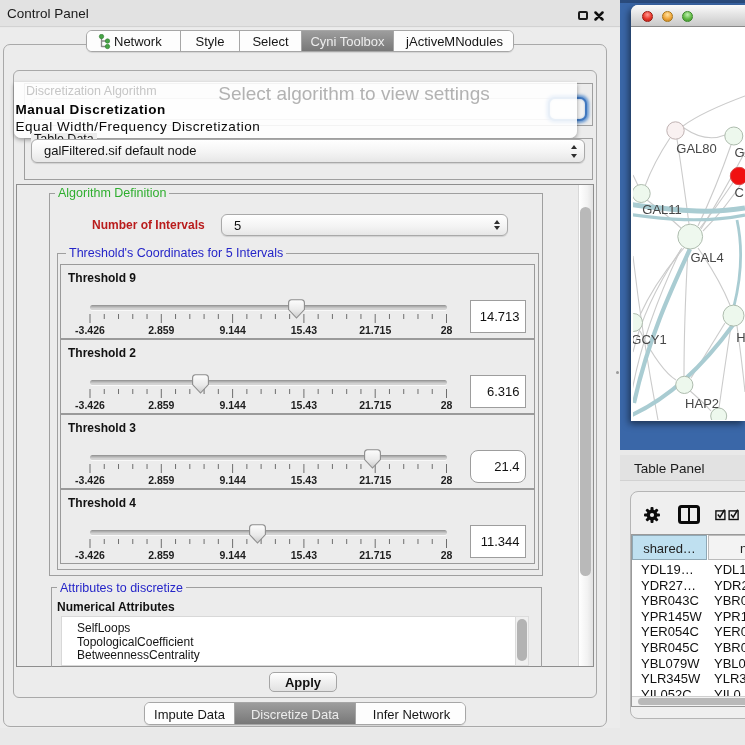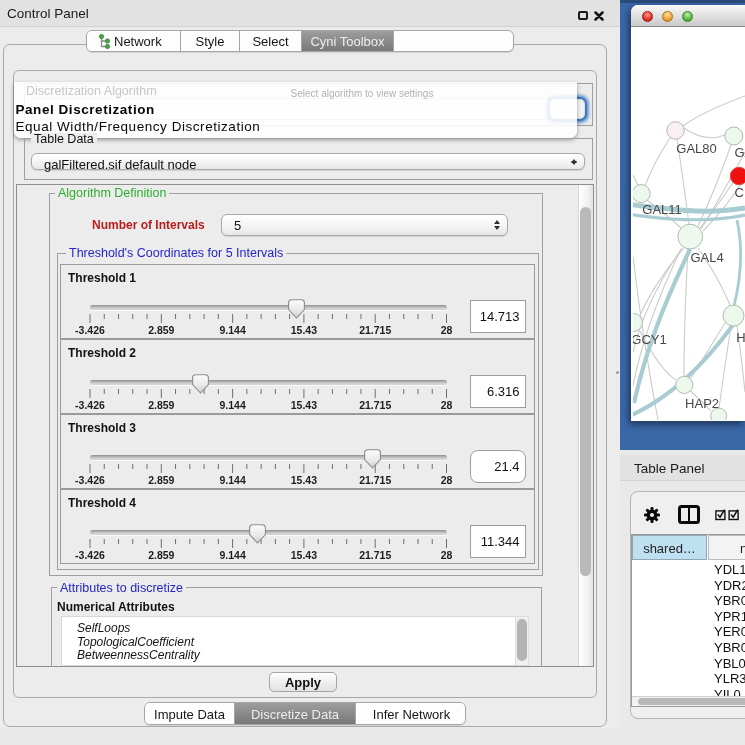--- a/index.html
+++ b/index.html
@@ -50,37 +50,38 @@
         <path d="M3.5 3 V13 M3.5 7 H8 M3.5 12.5 H8" stroke="#8a8a8a" stroke-width="1.3" fill="none"></path>
         <circle cx="3.5" cy="2.5" r="2.2" fill="#47a447" stroke="#2e7b2e" stroke-width=".6"></circle>
         <circle cx="9.5" cy="7" r="2.2" fill="#47a447" stroke="#2e7b2e" stroke-width=".6"></circle>
         <circle cx="9.5" cy="12.5" r="2.2" fill="#47a447" stroke="#2e7b2e" stroke-width=".6"></circle>
       </svg>
       <span class="abs" style="left:27px;top:0;">Network</span>
     </div>
     <div class="tab" style="left:94px;width:59px;">Style</div>
     <div class="tab" style="left:153px;width:62px;">Select</div>
     <div class="tab tabsel" style="left:215px;width:92px;">Cyni Toolbox</div>
+    <div class="tab" style="left:307px;width:121px;border-right:none;">jActiveMNodules</div>
   </div>
 
   <div class="abs" style="left:13px;top:70px;width:584px;height:628px;border:1px solid #a9a9a9;border-radius:6px;background:#ececec;"></div>
 
   <div class="abs groupbox" style="left:24px;top:83px;width:569px;height:43px;"></div>
   <div class="abs" style="left:31px;top:98px;width:554px;height:22px;border:1px solid #b9b9b9;border-radius:5px;background:#f4f4f4;"></div>
   <div class="abs" style="left:548px;top:97px;width:39px;height:24px;border:2.5px solid #4178bf;border-radius:7px;box-shadow:0 0 3px 1.5px rgba(72,133,204,.8), inset 0 0 2px rgba(72,133,204,.5);background:#f2f2f2;"></div>
 
   <div class="abs" style="left:14px;top:82px;width:563px;height:56px;background:rgba(255,255,255,0.88);border-radius:0 0 7px 7px;box-shadow:0 2px 4px rgba(0,0,0,.35);"></div>
   <div class="abs" style="left:26px;top:84px;font-size:12.5px;color:#c6c6c6;">Discretization Algorithm</div>
-  <div class="abs" style="left:14px;top:85px;width:680px;height:17px;line-height:17px;text-align:center;font-size:10px;color:#b2b2b2;margin-left:8px;">Select algorithm to view settings</div>
-  <div class="abs" style="left:15.5px;top:101px;height:17px;line-height:17px;font-size:13.5px;font-weight:bold;letter-spacing:0.55px;color:#060606;">Panel Discretization</div>
+  <div class="abs" style="left:14px;top:85px;width:680px;height:17px;line-height:17px;text-align:center;font-size:19px;color:#b2b2b2;">Select algorithm to view settings</div>
+  <div class="abs" style="left:15.5px;top:101px;height:17px;line-height:17px;font-size:13.5px;font-weight:bold;letter-spacing:0.55px;color:#060606;">Manual Discretization</div>
   <div class="abs" style="left:15.5px;top:118px;height:17px;line-height:17px;font-size:13.5px;letter-spacing:0.55px;color:#090909;">Equal Width/Frequency Discretization</div>
 
   <div class="abs groupbox" style="left:24px;top:138px;width:569px;height:42px;"></div>
   <div class="grouplabel" style="left:31px;top:133px;color:#111;">Table Data</div>
-  <div class="combo" style="left:31px;top:153px;width:554px;height:17px;">
+  <div class="combo" style="left:31px;top:139px;width:554px;height:24px;">
     <div class="txt" style="line-height:21px;">galFiltered.sif default node</div>
     <div class="arr arrup" style="right:7px;top:4.5px;"></div>
     <div class="arr arrdn" style="right:7px;bottom:4.5px;"></div>
   </div>
 
   <div class="abs" style="left:16px;top:184px;width:578px;height:483px;border:1px solid #8e8e8e;background:#ececec;"></div>
 
   <div class="abs" style="left:578px;top:185px;width:15px;height:481px;background:linear-gradient(90deg,#ffffff,#f2f2f2 60%,#e2e2e2);border-left:1px solid #d8d8d8;"></div>
   <div class="abs" style="left:580px;top:207px;width:11px;height:369px;border-radius:5.5px;background:#b9b9b9;"></div>
 
@@ -91,21 +92,21 @@
   <div class="combo" style="left:221px;top:214px;width:287px;height:22px;">
     <div class="txt" style="line-height:22px;">5</div>
     <div class="arr arrup" style="right:7px;top:5px;"></div>
     <div class="arr arrdn" style="right:7px;bottom:5px;"></div>
   </div>
 
   <div class="abs groupbox" style="left:57px;top:253px;width:482px;height:317px;"></div>
   <div class="grouplabel" style="left:66px;top:247px;color:#2525c8;">Threshold's Coordinates for 5 Intervals</div>
 
   <div class="tbblock" style="left:60px;top:264px;width:475px;height:75px;"></div>
-  <div class="abs" style="left:68px;top:271px;font-size:12px;font-weight:bold;color:#111;">Threshold 1</div>
+  <div class="abs" style="left:68px;top:271px;font-size:12px;font-weight:bold;color:#111;">Threshold 9</div>
   <div class="track" style="left:90px;top:304.5px;width:357px;"></div>
   <svg class="abs" style="left:88px;top:314px;" width="362" height="10" viewBox="0 0 362 10">
       <line x1="2.0" y1="0" x2="2.0" y2="9" stroke="#6e6e6e" stroke-width="1"></line>
       <line x1="16.26" y1="0" x2="16.26" y2="5" stroke="#6e6e6e" stroke-width="1"></line>
       <line x1="30.52" y1="0" x2="30.52" y2="5" stroke="#6e6e6e" stroke-width="1"></line>
       <line x1="44.78" y1="0" x2="44.78" y2="5" stroke="#6e6e6e" stroke-width="1"></line>
       <line x1="59.04" y1="0" x2="59.04" y2="5" stroke="#6e6e6e" stroke-width="1"></line>
       <line x1="73.3" y1="0" x2="73.3" y2="9" stroke="#6e6e6e" stroke-width="1"></line>
       <line x1="87.56" y1="0" x2="87.56" y2="5" stroke="#6e6e6e" stroke-width="1"></line>
       <line x1="101.82" y1="0" x2="101.82" y2="5" stroke="#6e6e6e" stroke-width="1"></line>
@@ -287,21 +288,21 @@
     </linearGradient>
       </defs>
     <path d="M3.5 .75 H13.5 A3 3 0 0 1 16.4 3.75 V10.5 L8.5 19 L0.6 10.5 V3.75 A3 3 0 0 1 3.5 .75 Z" fill="url(#g3)" stroke="#8d8d8d" stroke-width="1.1"></path>
     </svg>
   <div class="valbox" style="left:470px;top:525px;line-height:31px;padding-right:5.5px;">11.344</div>
 
   <div class="abs groupbox" style="left:51px;top:587px;width:491px;height:80px;border-bottom:none;"></div>
   <div class="grouplabel" style="left:57px;top:582px;color:#2525c8;">Attributes to discretize</div>
   <div class="abs" style="left:57px;top:600px;font-size:12px;font-weight:bold;color:#111;">Numerical Attributes</div>
   <div class="abs" style="left:61px;top:616px;width:454px;height:50px;background:#ffffff;border:1px solid #d8d8d8;border-right:none;"></div>
-  <div class="abs" style="left:77px;top:622px;font-size:12px;color:#141414;line-height:13.5px;font-style:italic;">SelfLoops<br>TopologicalCoefficient<br>BetweennessCentrality</div>
+  <div class="abs" style="left:77px;top:622px;font-size:12px;color:#141414;line-height:13.5px;">SelfLoops<br>TopologicalCoefficient<br>BetweennessCentrality</div>
   <div class="abs" style="left:515px;top:616px;width:14px;height:50px;background:#f0f0f0;border:1px solid #dcdcdc;"></div>
   <div class="abs" style="left:517px;top:619px;width:10px;height:42px;border-radius:5px;background:#b3b3b3;"></div>
 
   <div class="abs" style="left:269px;top:672px;width:68px;height:20px;border:1px solid #a5a5a5;border-radius:5px;background:linear-gradient(180deg,#ffffff,#efefef 50%,#e2e2e2);text-align:center;font-size:13px;font-weight:bold;color:#111;line-height:19px;">Apply</div>
 
   <div class="abs" style="left:144px;top:702px;width:322px;height:23px;border:1px solid #a6a6a6;border-radius:6px;background:#fdfdfd;box-shadow:0 1px 1px rgba(0,0,0,.1);overflow:hidden;">
     <div class="tab" style="left:0;width:90px;line-height:23px;">Impute Data</div>
     <div class="tab tabsel" style="left:90px;width:121px;line-height:23px;">Discretize Data</div>
     <div class="tab" style="left:211px;width:111px;line-height:23px;border-right:none;">Infer Network</div>
   </div>
@@ -394,20 +395,23 @@
   <svg class="abs" style="left:715px;top:508px;" width="26" height="13" viewBox="0 0 26 13">
     <rect x="0.9" y="2.9" width="9" height="8.6" fill="none" stroke="#111" stroke-width="1.4"></rect>
     <path d="M2.8 6.6 L5 9.2 L9.6 1.6" fill="none" stroke="#111" stroke-width="1.5"></path>
     <rect x="14.1" y="2.9" width="9" height="8.6" fill="none" stroke="#111" stroke-width="1.4"></rect>
     <path d="M16 6.6 L18.2 9.2 L22.8 1.6" fill="none" stroke="#111" stroke-width="1.5"></path>
   </svg>
 
   <div class="abs" style="left:631px;top:533.5px;width:114px;height:173.5px;background:#ffffff;border:1px solid #9a9a9a;border-right:none;overflow:hidden;">
     <div class="abs" style="left:0;top:0;width:75px;height:25px;background:#bfe0f0;border:1px solid #8fa8b5;text-align:center;font-size:13px;color:#222;line-height:25px;">shared…</div>
     <div class="abs" style="left:76px;top:0;width:80px;height:25px;background:#f3f3f3;border:1px solid #bbb;font-size:13px;color:#222;line-height:25px;"><span style="margin-left:31px;">n</span></div>
+    <div class="abs" style="left:9px;top:27.5px;font-size:13px;color:#111;line-height:15.6px;">
+      YDL19…<br>YDR27…<br>YBR043C<br>YPR145W<br>YER054C<br>YBR045C<br>YBL079W<br>YLR345W<br>YIL052C
+    </div>
     <div class="abs" style="left:82px;top:27.5px;font-size:13px;color:#111;line-height:15.6px;">
       YDL1<br>YDR2<br>YBR0<br>YPR1<br>YER0<br>YBR0<br>YBL0<br>YLR3<br>YIL0
     </div>
     <div class="abs" style="left:0;top:161.5px;width:114px;height:12px;background:#f2f2f2;border-top:1px solid #cfcfcf;"></div>
     <div class="abs" style="left:6px;top:163px;width:108px;height:7px;border-radius:3.5px 0 0 3.5px;background:#b9b9b9;"></div>
   </div>
 
 </div>
 
 </body></html>

